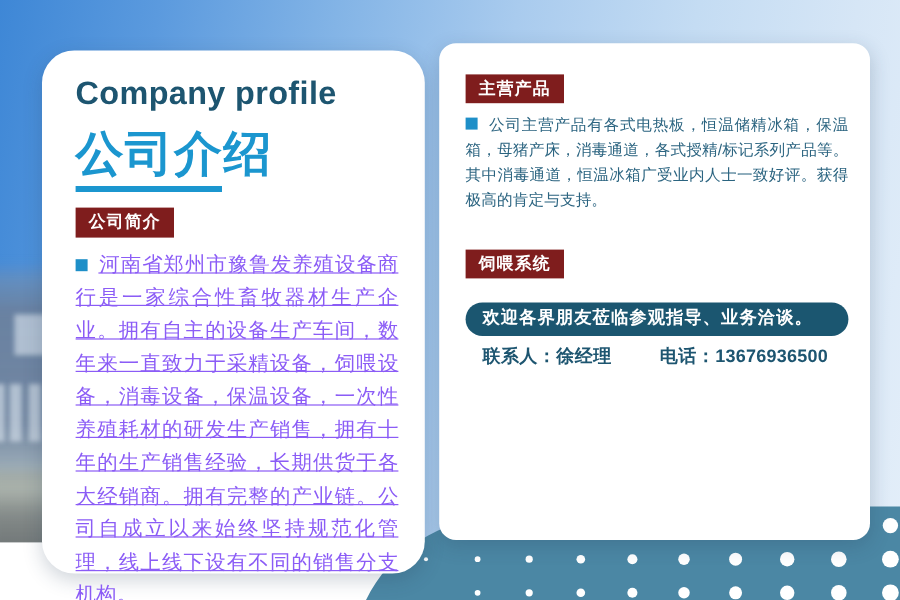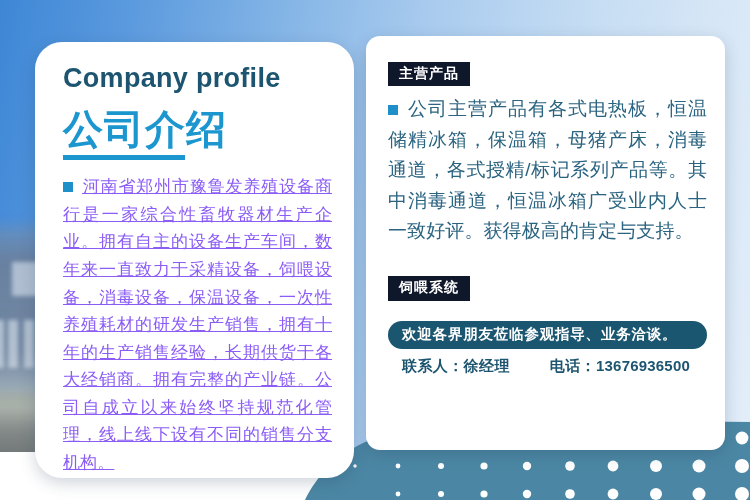--- a/index.html
+++ b/index.html
@@ -143,21 +143,21 @@
   .title-rule {
     width: 122px;
     height: 5px;
     background: #1b96cf;
     margin-top: 4px;
     margin-bottom: 13px;
   }
 
   .badge {
     display: inline-block;
-    background: #0f172a;
+    background: #7f1d1d;
     color: #ffffff;
     font-size: 14px;
     font-weight: bold;
     letter-spacing: 1px;
     padding: 4px 11px 5px 11px;
     line-height: 1.1;
   }
 
   .para {
     margin-top: 9px;
@@ -183,21 +183,21 @@
     position: absolute;
     left: 22px;
     top: 26px;
     right: 18px;
   }
   .right-block + .right-block {
     margin-top: 30px;
   }
   .para-r {
     margin-top: 8px;
-    font-size: 19px;
+    font-size: 13px;
     line-height: 1.6;
     color: #2b6480;
     text-align: justify;
     letter-spacing: 0.1px;
   }
 
   .welcome-bar {
     margin-top: 20px;
     background: #1b5670;
     color: #ffffff;
@@ -286,20 +286,21 @@
       <circle cx="742" cy="84" r="7.0"></circle>
     </g>
   </svg>
 
   <div class="card card-left">
     <div class="left-inner">
       <div class="title-en">Company profile</div>
       <div class="title-cn">公司介绍</div>
       <div class="title-rule"></div>
 
+      <div class="badge">公司简介</div>
 
       <div class="para">
         <span class="bullet"></span><span>河南省郑州市豫鲁发养殖设备商行是一家综合性畜牧器材生产企业。拥有自主的设备生产车间，数年来一直致力于采精设备，饲喂设备，消毒设备，保温设备，一次性养殖耗材的研发生产销售，拥有十年的生产销售经验，长期供货于各大经销商。拥有完整的产业链。公司自成立以来始终坚持规范化管理，线上线下设有不同的销售分支机构。</span>
       </div>
     </div>
   </div>
 
   <div class="card card-right">
     <div class="right-inner">
 

